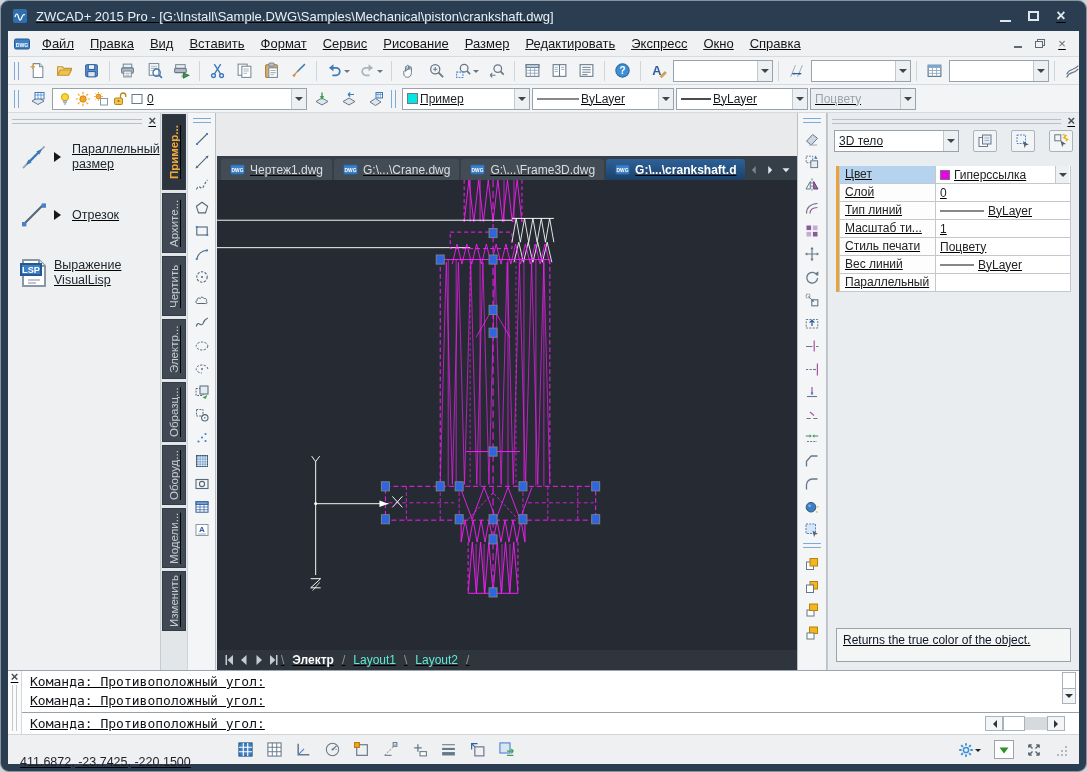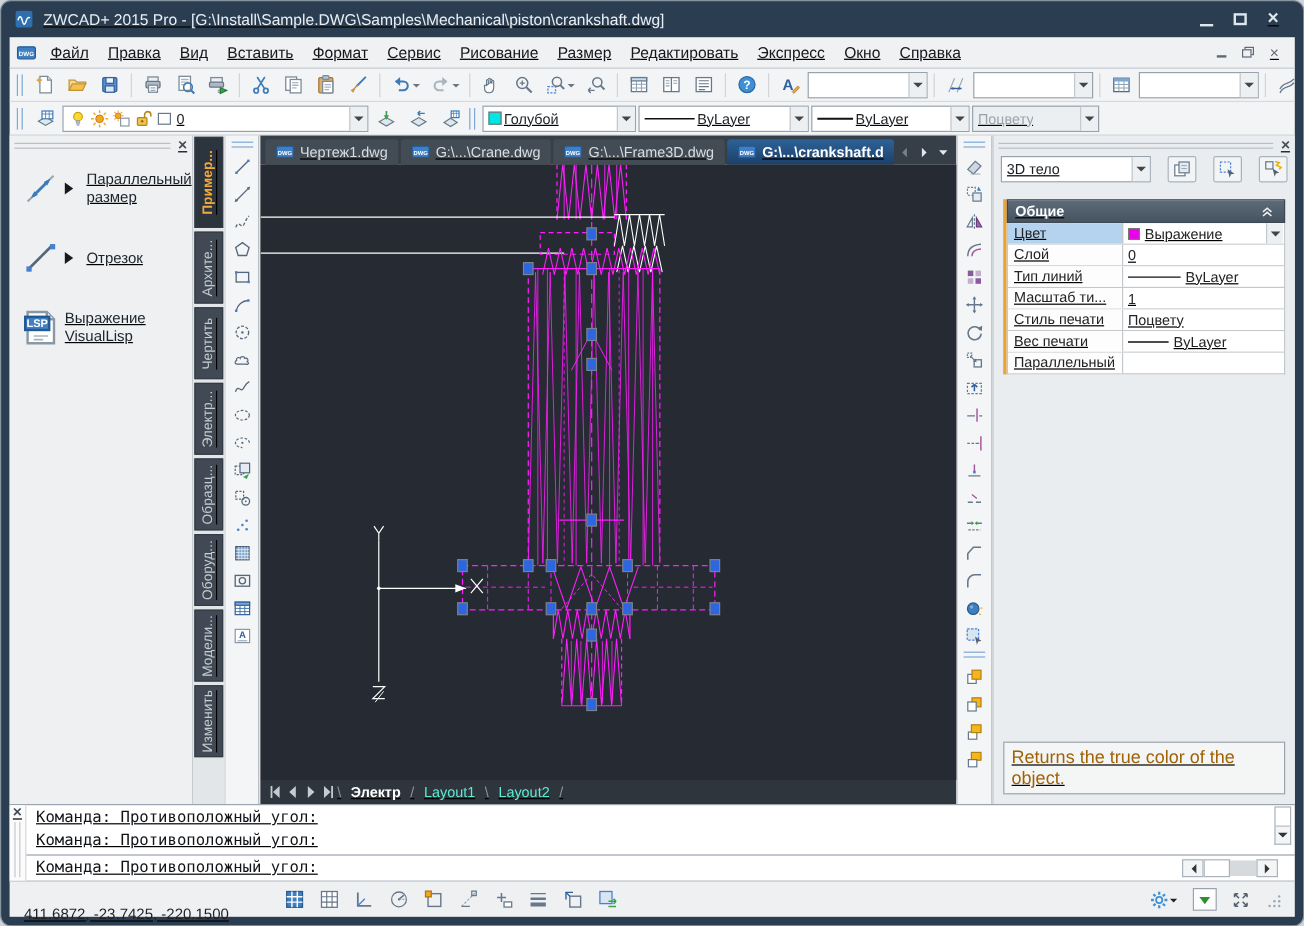--- a/index.html
+++ b/index.html
@@ -55,21 +55,21 @@
   .side-tab{writing-mode:vertical-rl;transform:rotate(180deg);background:#414a54;color:#c6cdd3;font-size:11.5px;
             display:flex;align-items:center;justify-content:center;height:60px;width:24px;margin-left:1px;border:1px solid #333b44;cursor:default;}
   .side-tab.active{background:#2c343d;color:#f2a93b;height:76px;font-weight:bold;}
   .drawbar,.modbar{width:29px;background:#f3f5f6;border-left:1px solid #cfd4d8;border-right:1px solid #b9bfc5;
             display:flex;flex-direction:column;align-items:center;flex:0 0 auto;padding-top:3px;}
   .modbar{width:30px;border-left:1px solid #b9bfc5;}
   .hgrip{height:5px;width:18px;border-top:1px solid #7fa9d6;border-bottom:1px solid #7fa9d6;margin:2px 0 4px;flex:0 0 auto;}
   .vbtn{width:24px;height:23px;display:flex;align-items:center;justify-content:center;cursor:default;flex:0 0 auto;}
   
   .canvas-zone{flex:1;display:flex;flex-direction:column;min-width:0;}
-  .doc-tabbar{height:24px;background:#363e47;display:flex;align-items:flex-end;gap:2px;padding:2px 4px 0;flex:0 0 auto;}
+  .doc-tabbar{height:24px;background:#363e47;display:flex;align-items:flex-end;gap:2px;padding:2px 4px 0;flex:0 0 auto;margin-top:43px;}
   .doc-tab{height:21px;display:flex;align-items:center;gap:5px;padding:0 9px;font-size:12px;color:#d9dee3;
            background:#434c55;border-radius:3px 3px 0 0;white-space:nowrap;cursor:default;}
   .doc-tab.active{background:linear-gradient(#2d6298,#1c4069);color:#fff;font-weight:bold;}
   .tab-ctrl{width:16px;height:20px;display:flex;align-items:center;justify-content:center;cursor:default;}
   .canvas{flex:1;background:#262b33;position:relative;overflow:hidden;}
   .canvas svg{position:absolute;inset:0;width:100%;height:100%;}
   .layout-bar{height:20px;background:#2e353d;display:flex;align-items:center;color:#cdd3d9;font-size:12px;padding:0 4px;flex:0 0 auto;}
   .layout-tab{padding:0 8px;cursor:default;color:#5eead4;}
   .layout-tab.active{color:#fff;font-weight:bold;}
   .lay-slash{color:#8a939c;}
@@ -82,21 +82,21 @@
   .pgrid-wrap{margin:12px 8px 0;border-left:3px solid #e8a33d;}
   .pheader{height:20px;background:linear-gradient(#5d6b79,#46535f);border:1px solid #3c4854;color:#fff;font-weight:bold;font-size:12px;
            display:flex;align-items:center;padding:0 6px;}
   .pheader .ic{margin-left:auto;}
   .prow{display:grid;grid-template-columns:96px 1fr;height:18px;background:#fff;border:1px solid #c3c8cd;border-top:none;font-size:12px;color:#222;}
   .pcell-l{border-right:1px solid #c3c8cd;padding:1px 0 0 5px;white-space:nowrap;overflow:hidden;background:#fdfdfd;}
   .prow.selected .pcell-l{background:#b5d3ee;}
   .pcell-v{display:flex;align-items:center;gap:4px;padding:0 1px 0 4px;white-space:nowrap;overflow:hidden;}
   .pcell-v .caret{margin-left:auto;width:14px;align-self:stretch;background:#edf0f2;border-left:1px solid #c3c8cd;display:flex;align-items:center;justify-content:center;}
   .pcell-v .caret::after{content:'';width:0;height:0;border:4px solid transparent;border-top-color:#444;margin-top:4px;}
-  .help-box{margin:8px;margin-top:auto;min-height:34px;border:1px solid #9aa3ac;background:#f4f5f5;font-size:15px;color:#a16207;padding:4px 6px;}
+  .help-box{margin:8px;margin-top:auto;min-height:34px;border:1px solid #9aa3ac;background:#f4f5f5;font-size:12px;color:#0f172a;padding:4px 6px;}
   
   .command{height:64px;background:#fff;border-top:1px solid #9aa5af;display:flex;flex:0 0 auto;}
   .cmd-left{width:14px;border-right:1px solid #d4d8dc;display:flex;flex-direction:column;align-items:center;padding-top:1px;background:#fbfbfc;}
   .cmd-grip{flex:1;width:5px;border-left:1px solid #c3c8cd;border-right:1px solid #c3c8cd;margin:3px 0;}
   .cmd-body{flex:1;display:flex;flex-direction:column;font-family:"DejaVu Sans Mono",monospace;font-size:13px;color:#101418;min-width:0;}
   .cmd-hist{flex:1;padding:1px 8px;line-height:19px;position:relative;}
   .cmd-vscroll{position:absolute;right:3px;top:1px;width:14px;display:flex;flex-direction:column;}
   .vthumb{height:17px;border:1px solid #aab3bb;background:#fff;}
   .vbtn2{height:15px;border:1px solid #aab3bb;border-top:none;background:#f4f5f6;display:flex;align-items:center;justify-content:center;}
   .tri-d{width:0;height:0;border:4px solid transparent;border-top-color:#333;margin-top:4px;}
@@ -484,21 +484,21 @@
           <svg viewBox="0 0 16 16" width="16" height="16">
             <path d="M2 11l5.5-3.5L13 11l-5.5 3.5z" fill="#dfe7ee" stroke="#66788a"></path>
             <rect x="8" y="1.5" width="6.5" height="5.5" fill="#fff" stroke="#3c7ab8"></rect>
             <path d="M8 3.5h6.5M10 1.5v5.5M12.3 1.5v5.5" stroke="#3c7ab8" stroke-width=".6"></path>
           </svg>
         </span>
       </span>
     <span class="vgrip"></span>
     <div class="combo" style="width:128px">
       <span class="swatch" style="background:#00e5e5;"></span>
-      <span class="combo-text">Голубой</span>
+      <span class="combo-text">Пример</span>
       <span class="caret"></span>
     </div>
     <div class="combo" style="width:142px">
       <svg class="lt-line" width="42" height="4">
           <line x1="0" y1="2" x2="42" y2="2" stroke="#111" stroke-width="1.2"></line>
         </svg>
       <span class="combo-text">ByLayer</span>
       <span class="caret"></span>
     </div>
     <div class="combo" style="width:132px">
@@ -1105,34 +1105,26 @@
             <span class="ic">
               <svg viewBox="0 0 16 16" width="16" height="16">
                 <rect x="1.8" y="1.8" width="6" height="6" fill="none" stroke="#66788a"></rect>
                 <path d="M7.5 7.5l5.5 3.5-2.8.5-1 2.8z" fill="#55616e"></path>
                 <path d="M9.5 1.5l3.5 1-2.2 2.2 3.7 1.8-1.5 1.5" fill="none" stroke="#e8b000" stroke-width="1.3"></path>
               </svg>
             </span>
           </span>
       </div>
       <div class="pgrid-wrap">
-        <div class="pheader">
-          <span>Общие</span>
-          <span class="ic">
-              <svg viewBox="0 0 16 16" width="16" height="16">
-                <path d="M4.5 8.5L8 5.5l3.5 3M4.5 12L8 9l3.5 3" fill="none" stroke="#eef2f6" stroke-width="1.3"></path>
-              </svg>
-            </span>
-        </div>
         <div id="prop-rows">
             <div class="prow selected">
               <div class="pcell-l">Цвет</div>
               <div class="pcell-v">
                 <span class="swatch" style="background: rgb(238, 0, 238); width: 10px; height: 10px;"></span>
-                <span>Выражение</span>
+                <span>Гиперссылка</span>
                 <span class="caret"></span>
               </div>
             </div>
             <div class="prow">
               <div class="pcell-l">Слой</div>
               <div class="pcell-v">
                 <span>0</span>
               </div>
             </div>
             <div class="prow">
@@ -1150,21 +1142,21 @@
                 <span>1</span>
               </div>
             </div>
             <div class="prow">
               <div class="pcell-l">Стиль печати</div>
               <div class="pcell-v">
                 <span>Поцвету</span>
               </div>
             </div>
             <div class="prow">
-              <div class="pcell-l">Вес печати</div>
+              <div class="pcell-l">Вес линий</div>
               <div class="pcell-v">
                 <svg width="34" height="4">
                   <line x1="0" y1="2" x2="34" y2="2" stroke="#111" stroke-width="1.1"></line>
                 </svg>
                 <span>ByLayer</span>
               </div>
             </div>
             <div class="prow">
               <div class="pcell-l">Параллельный</div>
               <div class="pcell-v">

